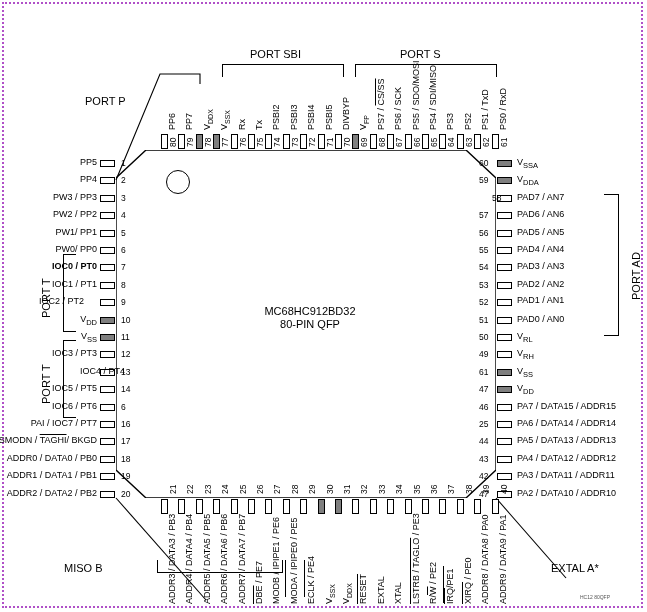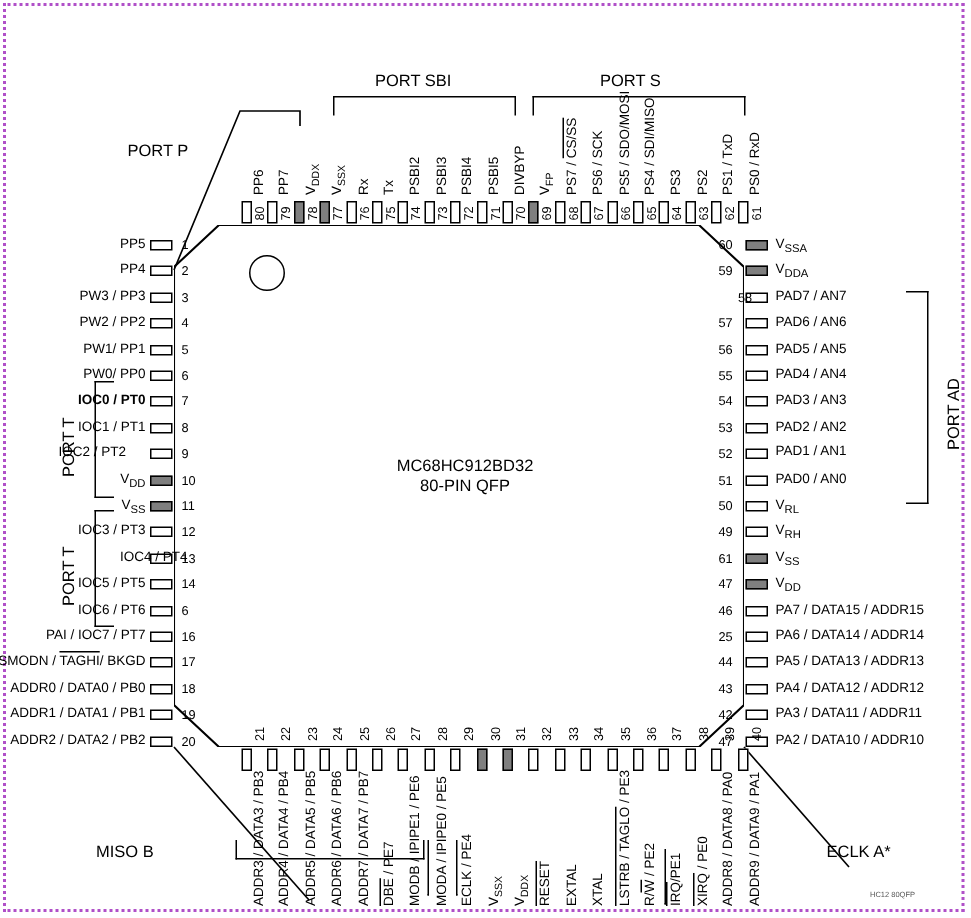--- a/index.html
+++ b/index.html
@@ -96,21 +96,21 @@
   <div class="brk brk-right" style="left:604px;top:194px;width:14px;height:140px;"></div>
   <div class="portv" style="left:630px;top:300px;">PORT AD</div>
 
   <div class="brk brk-bot" style="left:157px;top:560px;width:124px;height:12px;"></div>
   <div class="port" style="left:64px;top:562px;">MISO B</div>
 
   <div class="brk brk-bot" style="left:285px;top:560px;width:0px;height:36px;border-left:1px solid #000;border-right:none;"></div>
   <div class="brk brk-bot" style="left:304px;top:560px;width:0px;height:36px;border-left:1px solid #000;border-right:none;"></div>
 
   <div class="brk brk-bot" style="left:443px;top:566px;width:0px;height:36px;border-left:1px solid #000;border-right:none;"></div>
-  <div class="port" style="left:551px;top:562px;">ECLK A*</div>
+  <div class="port" style="left:551px;top:562px;">EXTAL A*</div>
 
   <div id="foot">HC12 80QFP</div>
 
   <div id="layer-left">
       <div class="pinh" style="left: 100px; top: 160px;"></div>
       <div class="num" style="left: 121px; top: 158px;">1</div>
       <div class="lname" style="right: 550px; top: 158px;">PP5</div>
       <div class="pinh" style="left: 100px; top: 177.4px;"></div>
       <div class="num" style="left: 121px; top: 175.4px;">2</div>
       <div class="lname" style="right: 550px; top: 175.4px;">PP4</div>

